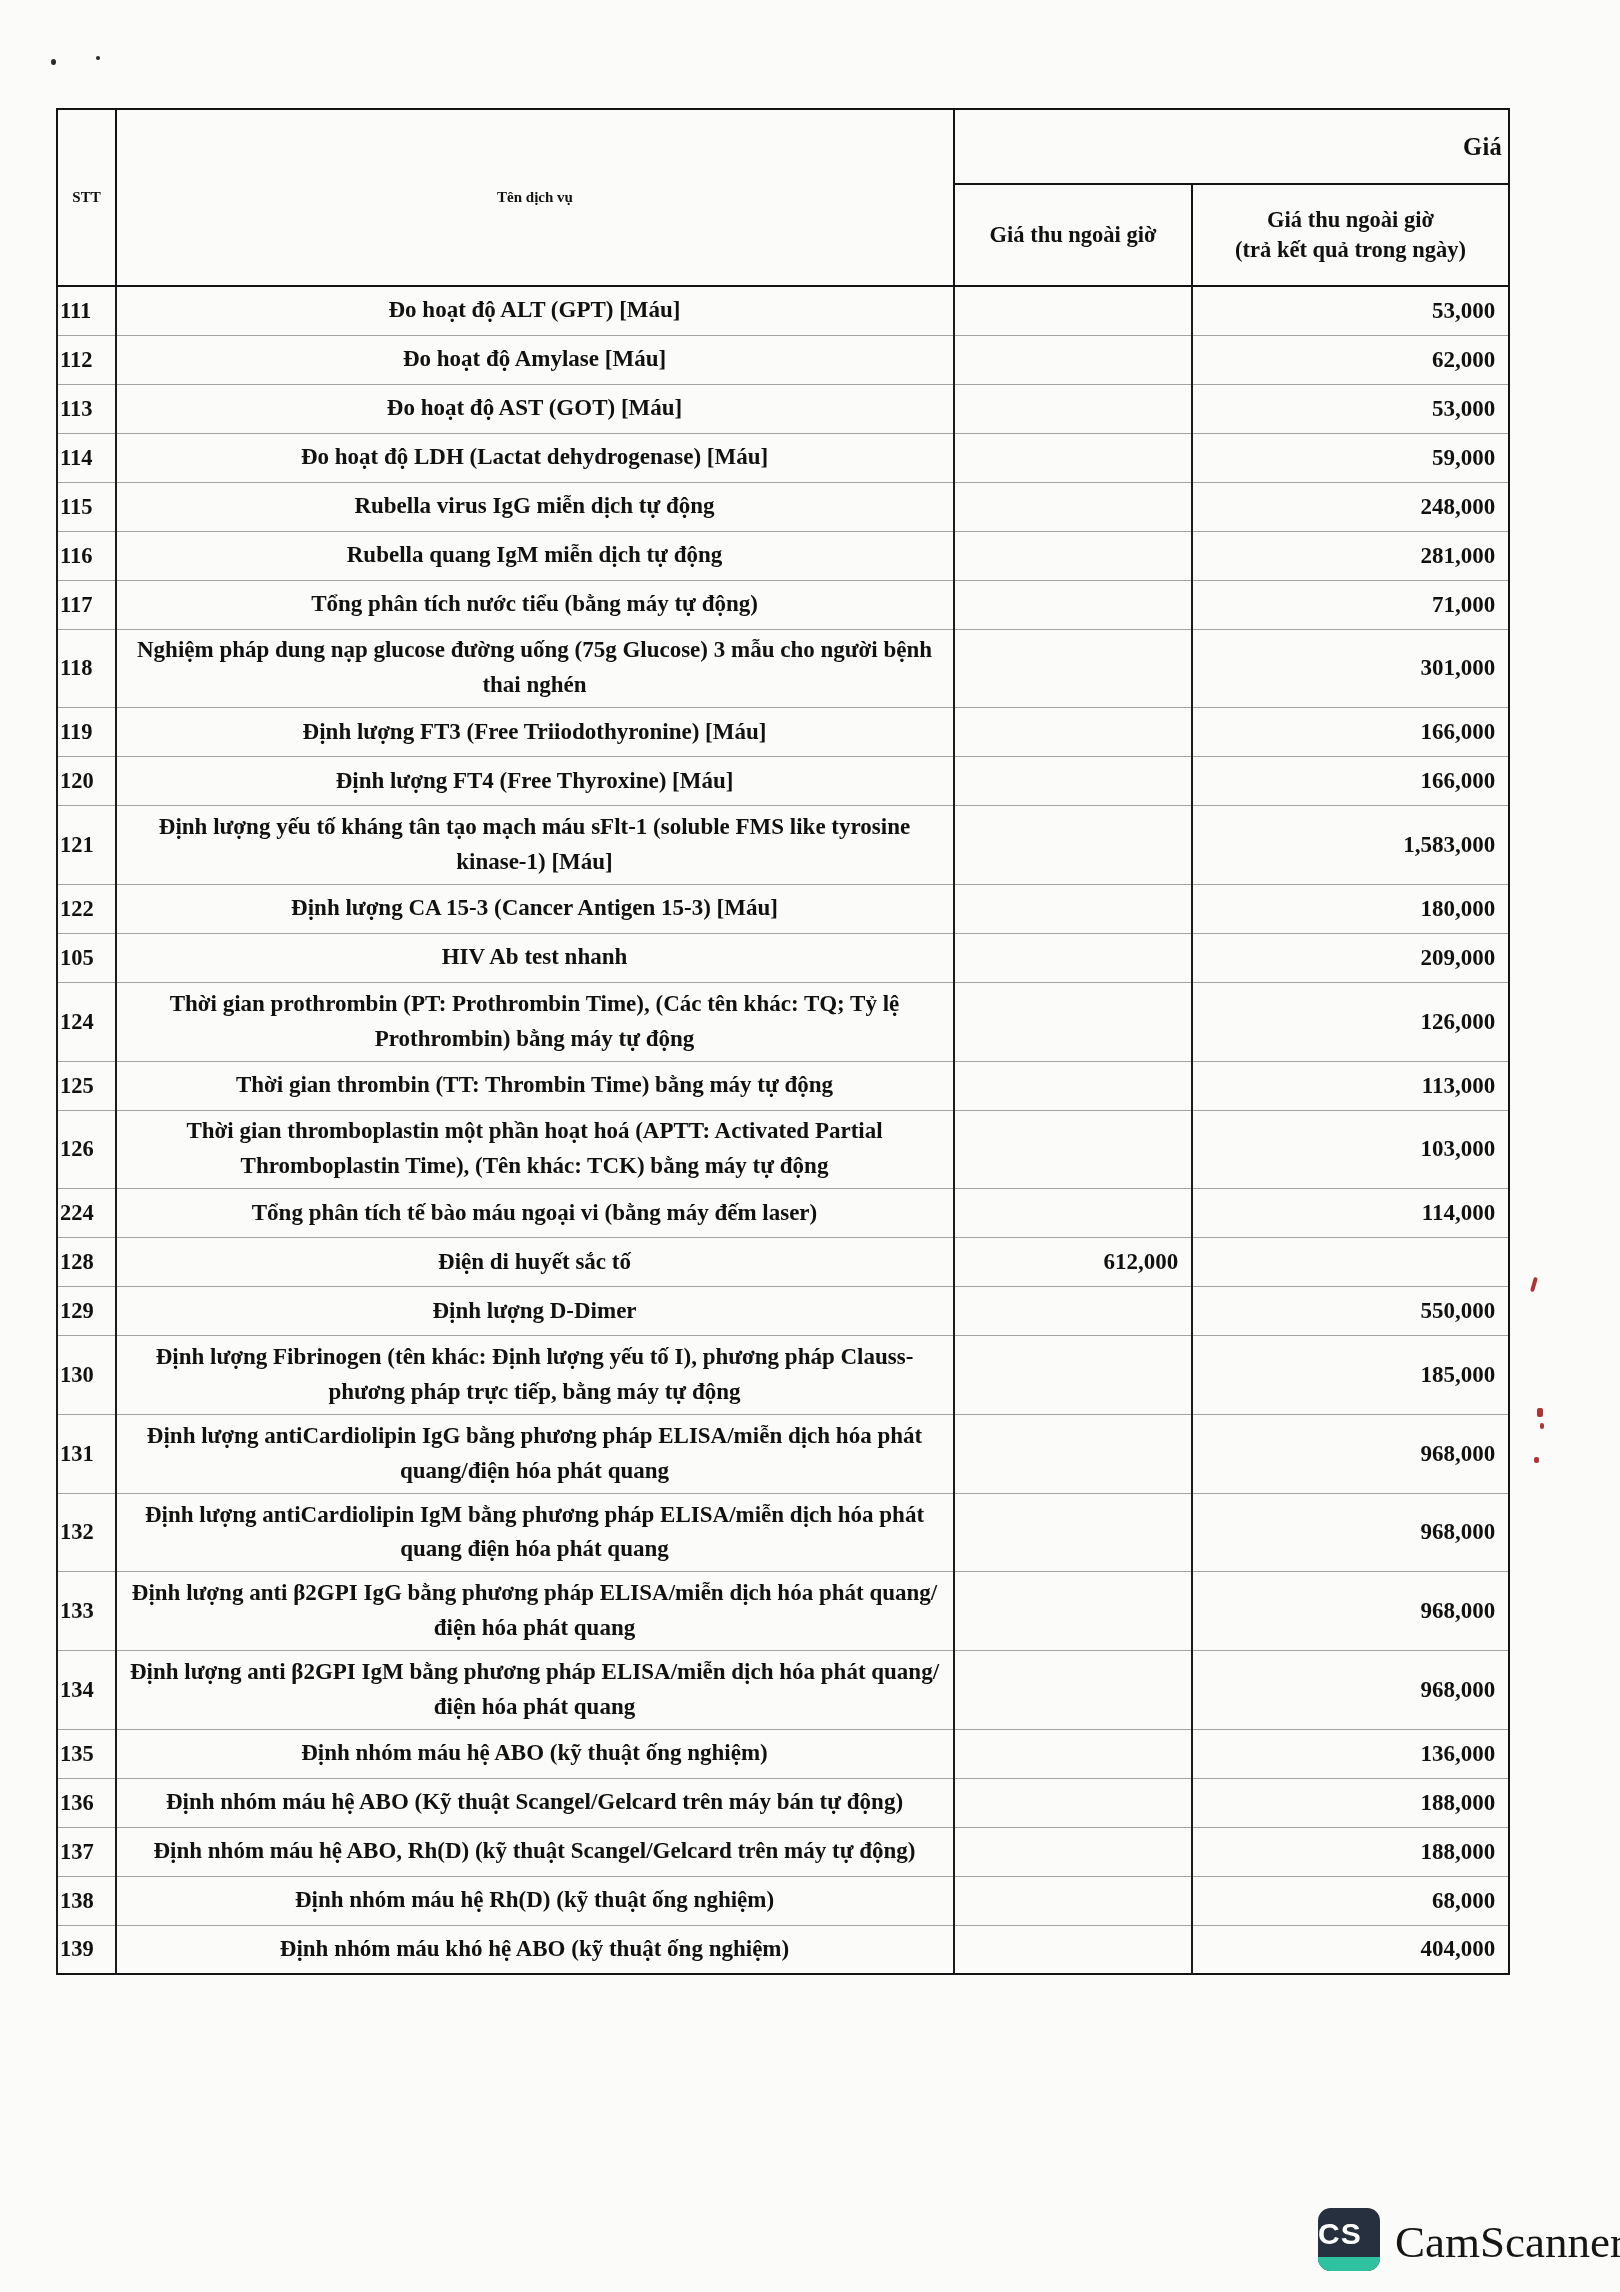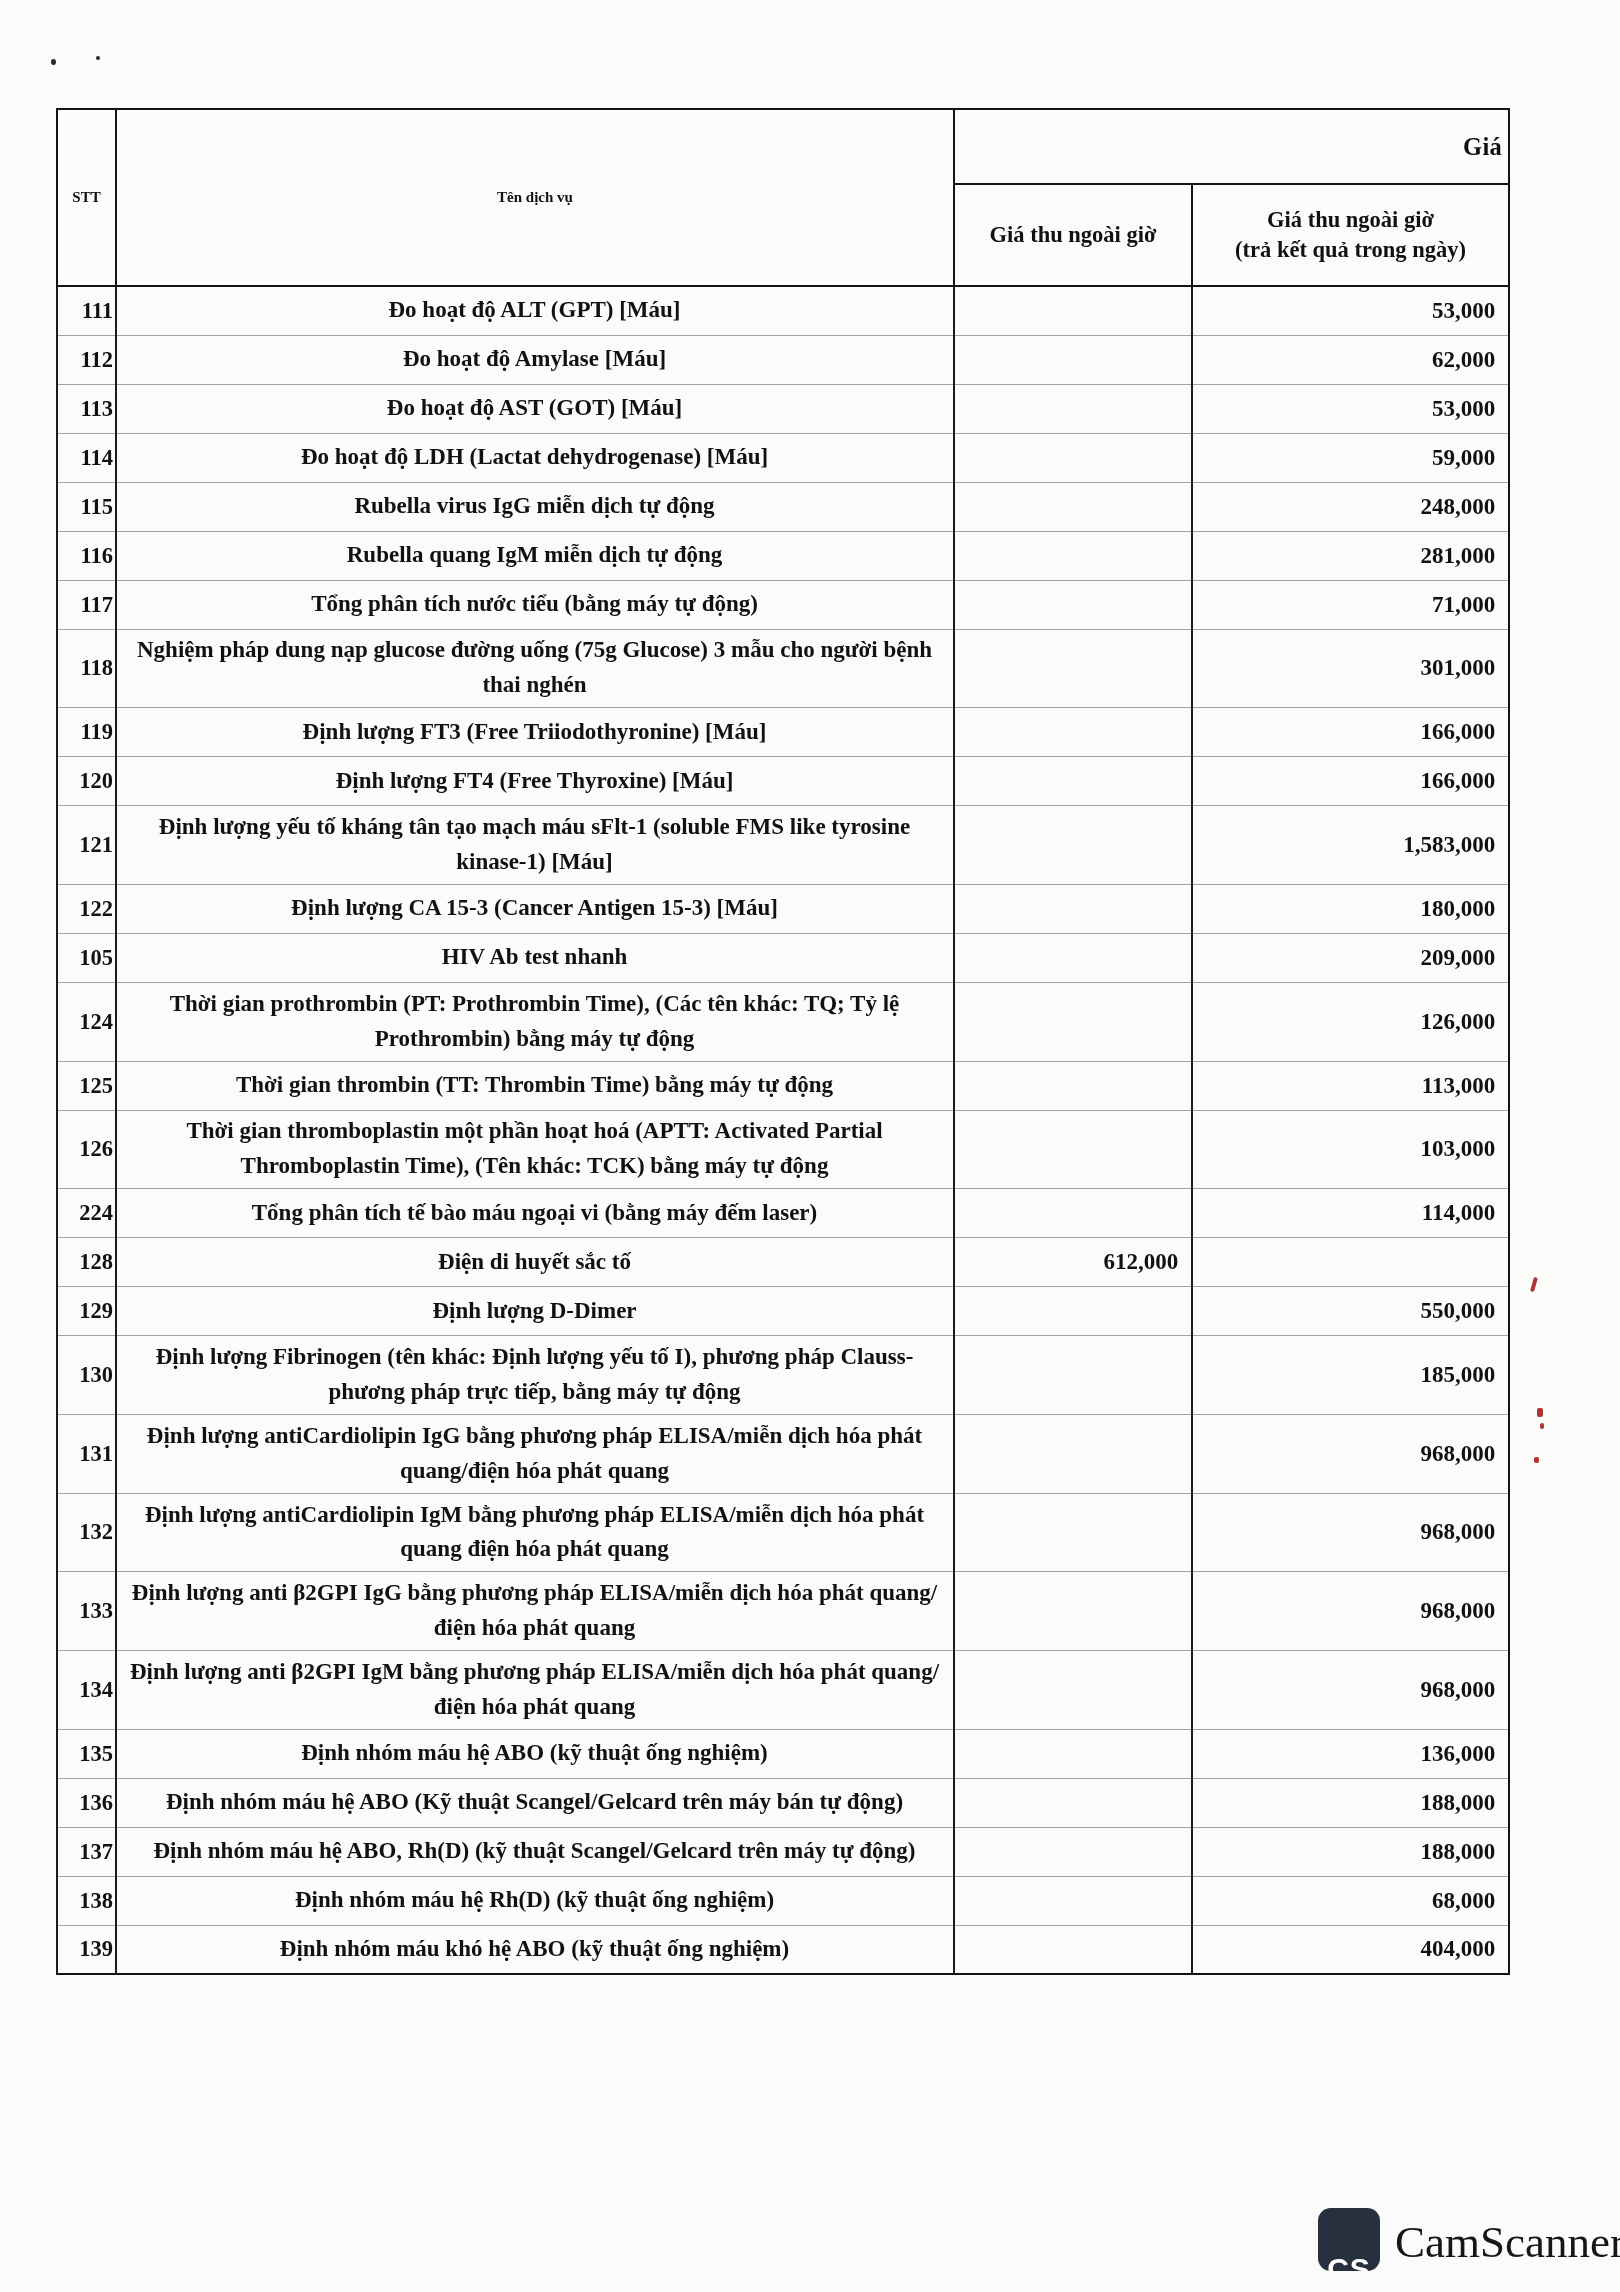--- a/index.html
+++ b/index.html
@@ -40,38 +40,38 @@
   tbody td{
     border-left:2px solid #1c1c1e;
     border-top:1px solid #a3a3a3;
     font-weight:bold;
     font-size:23px;
     vertical-align:middle;
     background:transparent;
   }
   tbody tr:first-child td{border-top:2px solid #141416;}
   tbody tr{height:49px;}
-  td.stt{text-align:right;font-size:22.5px;padding:0 2px;}
+  td.stt{text-align:left;font-size:22.5px;padding:0 2px;}
   td.name{padding:3.9px 9.8px 3.9px 8.8px;line-height:1.52;text-align:center;}
   td.p1,td.p2{text-align:right;padding-right:12.7px;font-size:23px;}
 
   
   .speck{position:absolute;border-radius:50%;}
   .speck.black{background:#2b2b2b;}
   .speck.red{background:#b13434;border-radius:2px;}
 
   
   .cs-logo{
     position:absolute;left:1318px;top:2208px;width:62px;height:63px;
     border-radius:12.7px;overflow:hidden;background:#26303f;
   }
   .cs-logo .cs-text{
-    display:block;height:49px;line-height:52px;text-align:center;
+    display:block;height:49px;line-height:52px;
     color:#ffffff;font-family:"Liberation Sans", sans-serif;
-    font-weight:bold;font-size:30px;letter-spacing:1px;margin-top:35px;
+    font-weight:bold;font-size:30px;letter-spacing:1px;
   }
   .cs-logo .cs-strip{height:13.7px;background:#2fc2a0;}
   .cs-brand{
     position:absolute;left:1395px;top:2216px;
     font-family:"Liberation Serif", serif;
     font-size:45px;color:#161616;white-space:nowrap;
   }
 </style>
 </head>
 <body>

